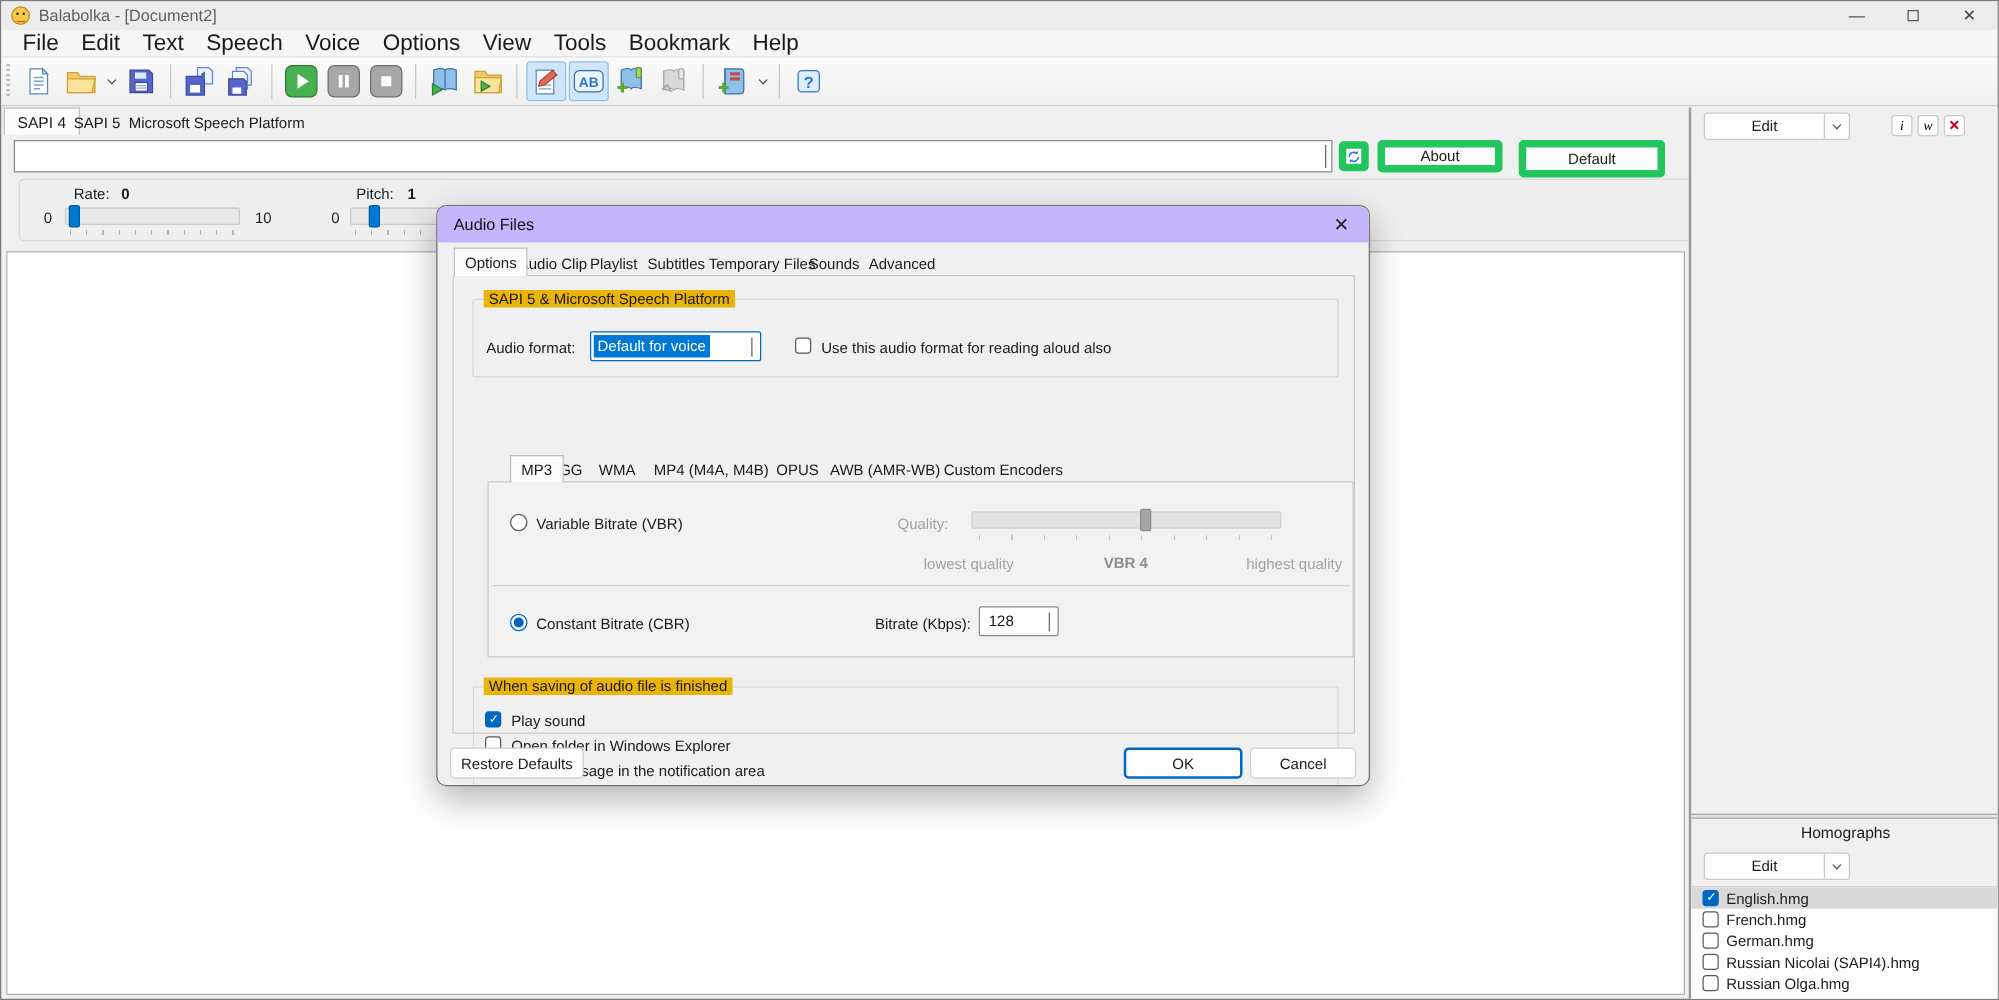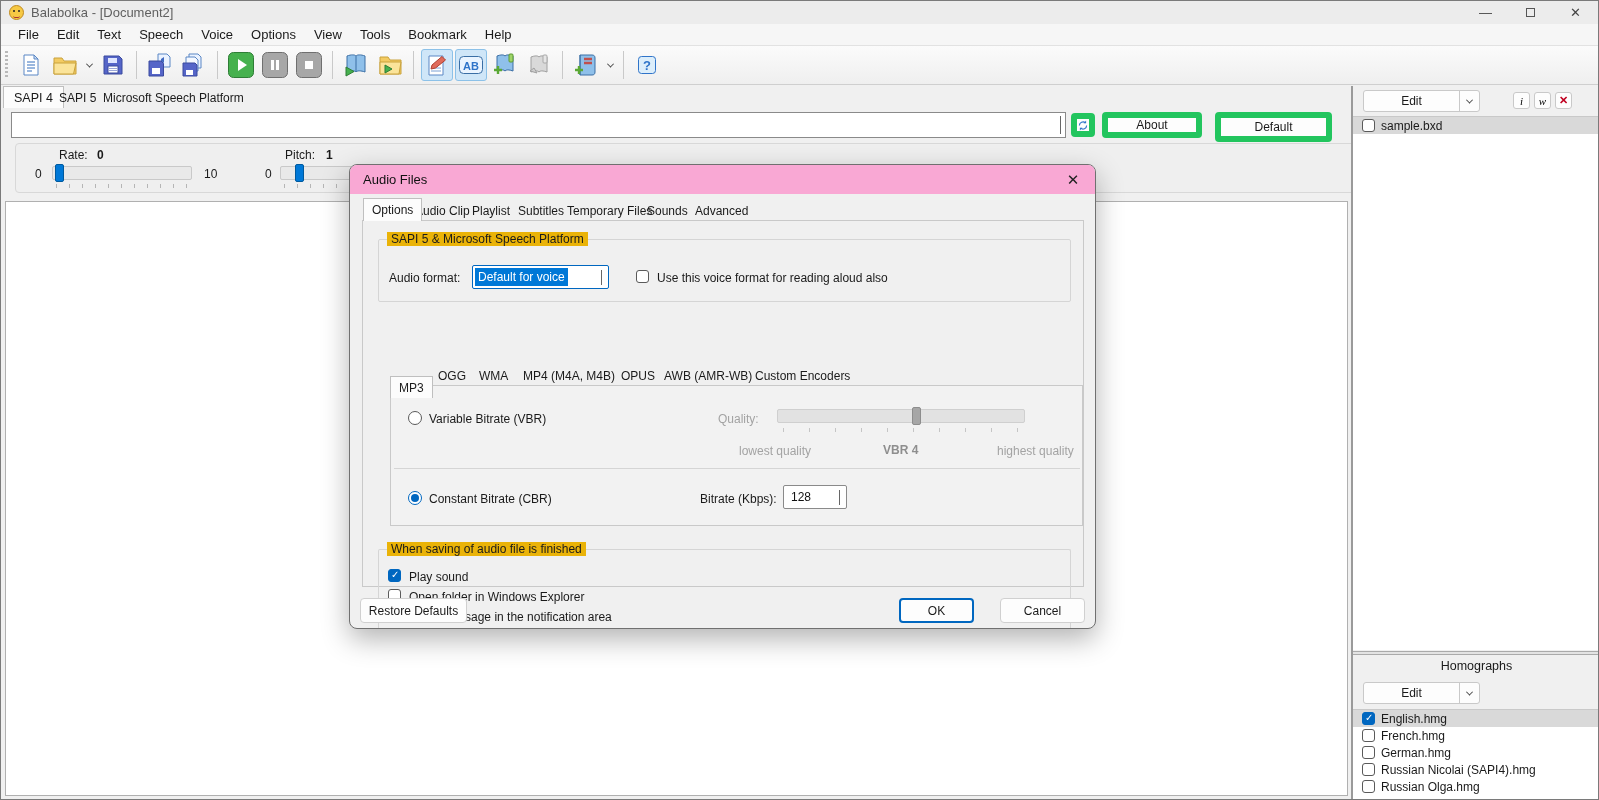--- a/index.html
+++ b/index.html
@@ -12,21 +12,21 @@
   .app-icon:before { content:""; position:absolute; left:3px; top:4px; width:2px; height:2px; background:#222; border-radius:50%; box-shadow:5px 0 0 #222; }
   .app-icon:after { content:""; position:absolute; left:3px; top:8px; width:7px; height:3px; border-bottom:1.5px solid #a33; border-radius:50%; }
   .title-text { margin-left:7px; font-size:13px; color:#5f5f5f; }
   .win-controls { position:absolute; right:0; top:0; height:23px; display:flex; }
   .win-btn { width:45px; height:23px; display:flex; align-items:center; justify-content:center; color:#444; font-size:13px; }
   .restore-glyph { width:9px; height:9px; border:1px solid #555; position:relative; background:#ececec; }
   .restore-glyph:before { content:""; position:absolute; left:2px; top:-3px; width:9px; height:9px; border:1px solid #555; z-index:-1; }
 
   
   .menubar { position:absolute; left:0; top:23px; width:100%; height:21px; background:#f6f6f6; display:flex; align-items:center; padding-left:8px; }
-  .menu-item { font-size:13px; color:#1a1a1a; padding:0 9px; height:21px; line-height:21px; }
+  .menu-item { font-size:18px; color:#1a1a1a; padding:0 9px; height:21px; line-height:21px; }
 
   
   .toolbar { position:absolute; left:0; top:44px; width:100%; height:40px; background:linear-gradient(#fbfbfb,#efefef); border-top:1px solid #e2e2e2; border-bottom:1px solid #cfcfcf; display:flex; align-items:center; }
   .grip { width:5px; height:28px; margin-left:4px; margin-right:6px; background:repeating-linear-gradient(#b9b9b9 0 2px, transparent 2px 4px); width:3px; }
   .tbtn { width:32px; height:32px; display:flex; align-items:center; justify-content:center; border-radius:3px; margin:0 1px; }
   .tbtn.active { background:#cfe6f8; border:1px solid #8cc1e8; }
   .tb-sep { width:1px; height:28px; background:#c9c9c9; margin:0 6px; }
   .dd-arrow { width:14px; height:32px; display:flex; align-items:center; justify-content:center; }
   .chev { width:7px; height:7px; border-right:1.6px solid #444; border-bottom:1.6px solid #444; transform:rotate(45deg) translate(-1px,-1px); }
   .chev.small { width:5px; height:5px; }
@@ -63,35 +63,35 @@
   .list-row { height:17px; display:flex; align-items:center; font-size:12px; color:#1a1a1a; padding-left:9px; }
   .list-row.selected { background:#d9d9d9; }
   .cb { width:13px; height:13px; background:#fff; border:1px solid #5a5a5a; border-radius:3px; margin-right:6px; flex:none; position:relative; }
   .cb.checked { background:#0067c0; border-color:#0067c0; }
   .cb.checked:after { content:"✓"; position:absolute; color:#fff; font-size:10px; left:2px; top:-1px; }
   .splitterbar { position:absolute; left:0; width:100%; height:4px; background:#e3e3e3; border-top:1px solid #aaa; border-bottom:1px solid #aaa; }
   .homo-title { position:absolute; width:100%; text-align:center; font-size:12.5px; font-weight:normal; color:#1a1a1a; }
 
   
   .dialog { position:absolute; left:348px; top:163px; width:747px; height:465px; background:#f0f0f0; border:1px solid #707070; border-radius:8px; box-shadow:0 10px 28px rgba(0,0,0,0.30); z-index:50; overflow:hidden; }
-  .dlg-titlebar { position:absolute; left:0; top:0; width:100%; height:29px; background:#f9a8d4; display:flex; align-items:center; }
+  .dlg-titlebar { position:absolute; left:0; top:0; width:100%; height:29px; background:#c4b5fd; display:flex; align-items:center; }
   .dlg-title { margin-left:13px; font-size:13px; color:#111; }
   .dlg-close { position:absolute; right:10px; top:3px; width:24px; height:24px; display:flex; align-items:center; justify-content:center; font-size:15px; color:#222; }
   .dlg-tab { position:absolute; top:35px; height:21px; font-size:12px; color:#1a1a1a; display:flex; align-items:center; padding:0 8px; }
   .dlg-tab.active { background:#fcfcfc; border:1px solid #bfbfbf; border-bottom:none; top:33px; height:23px; z-index:2; }
   .dlg-page { position:absolute; left:12px; top:55px; width:722px; height:367px; border:1px solid #c9c9c9; background:#f0f0f0; }
   .groupbox { position:absolute; border:1px solid #d5d5d5; border-radius:2px; }
   .group-title { position:absolute; top:-8px; left:8px; background:#eab308; padding:0 4px; font-size:12px; color:#1a1a1a; }
   .lbl { position:absolute; font-size:12px; color:#1a1a1a; white-space:nowrap; }
   .lbl.dim { color:#a3a3a3; }
   .radio { position:absolute; width:14px; height:14px; border:1px solid #5a5a5a; border-radius:50%; background:#fff; }
   .radio.sel { border:1px solid #0067c0; }
   .radio.sel:after { content:""; position:absolute; left:2px; top:2px; width:8px; height:8px; background:#0067c0; border-radius:50%; }
   .fmt-tab { position:absolute; height:20px; font-size:12px; color:#1a1a1a; display:flex; align-items:center; padding:0 8px; top:145px; }
-  .fmt-tab.active { background:#fcfcfc; border:1px solid #bfbfbf; border-bottom:none; top:155px; height:22px; z-index:2; }
+  .fmt-tab.active { background:#fcfcfc; border:1px solid #bfbfbf; border-bottom:none; top:143px; height:22px; z-index:2;margin-left:18px; }
   .fmt-panel { position:absolute; left:27px; top:164px; width:693px; height:141px; border:1px solid #c9c9c9; background:#f2f2f2; }
   .sel-box { position:absolute; background:#fff; border:1px solid #8a8a8a; border-radius:2px; display:flex; align-items:center; font-size:12px; color:#111; }
   .hl { background:#0078d7; color:#fff; padding:2px 3px; }
   .q-track { position:absolute; height:14px; background:#e2e2e2; border:1px solid #cfcfcf; border-radius:2px; }
   .q-thumb { position:absolute; width:9px; height:18px; background:#a6a6a6; border:1px solid #8d8d8d; border-radius:2px; top:-3px; }
   .dlg-btn { position:absolute; height:25px; background:#fdfdfd; border:1px solid #d0d0d0; border-radius:4px; font-size:12px; color:#1a1a1a; display:flex; align-items:center; justify-content:center; }
   .dlg-btn.default { border:2px solid #0067c0; }
   .sepline { position:absolute; height:1px; background:#d5d5d5; }
 </style>
 </head>
@@ -298,26 +298,20 @@
     <div class="split-btn" style="left:10px; top:4px; width:117px;">
       <span class="split-main">Edit</span>
       <span class="split-dd">
           <span class="chev small"></span>
         </span>
     </div>
     <div class="mini-btn" style="left:160px; top:6px; font-family:'Liberation Serif',serif; font-style:italic;">i</div>
     <div class="mini-btn" style="left:181px; top:6px; font-family:'Liberation Serif',serif; font-style:italic;">w</div>
     <div class="mini-btn" style="left:202px; top:6px; color:#c00020; font-weight:bold;">✕</div>
 
-    <div class="list-white" style="left:0; top:30px; width:100%; height:534px;">
-      <div class="list-row selected">
-        <span class="cb"></span>
-        <span>sample.bxd</span>
-      </div>
-    </div>
 
     <div class="splitterbar" style="top:565px;"></div>
     <div class="homo-title" style="top:573px;">Homographs</div>
 
     <div class="split-btn" style="left:10px; top:596px; width:117px;">
       <span class="split-main">Edit</span>
       <span class="split-dd">
           <span class="chev small"></span>
         </span>
     </div>
@@ -363,21 +357,21 @@
     <div class="dlg-page">
 
       <div class="groupbox" style="left:15px; top:18px; width:693px; height:63px;">
         <span class="group-title">SAPI 5 &amp; Microsoft Speech Platform</span>
         <span class="lbl" style="left:10px; top:31px;">Audio format:</span>
         <div class="sel-box" style="left:93px; top:25px; width:137px; height:24px; border-color:#0067c0;">
           <span class="hl" style="margin-left:2px;">Default for voice</span>
           <span style="position:absolute; right:6px;"><span class="chev small" style="border-color:#666;"></span></span>
         </div>
         <span class="cb" style="position:absolute; left:257px; top:30px;"></span>
-        <span class="lbl" style="left:278px; top:31px;">Use this voice format for reading aloud also</span>
+        <span class="lbl" style="left:278px; top:31px;">Use this audio format for reading aloud also</span>
       </div>
 
       <div class="fmt-tab active" style="left:27px;">MP3</div>
       <div class="fmt-tab" style="left:67px;">OGG</div>
       <div class="fmt-tab" style="left:108px;">WMA</div>
       <div class="fmt-tab" style="left:152px;">MP4 (M4A, M4B)</div>
       <div class="fmt-tab" style="left:250px;">OPUS</div>
       <div class="fmt-tab" style="left:293px;">AWB (AMR-WB)</div>
       <div class="fmt-tab" style="left:384px;">Custom Encoders</div>
 
@@ -410,17 +404,17 @@
         <span class="cb checked" style="position:absolute; left:9px; top:19px;"></span>
         <span class="lbl" style="left:30px; top:20px;">Play sound</span>
         <span class="cb" style="position:absolute; left:9px; top:39px;"></span>
         <span class="lbl" style="left:30px; top:40px;">Open folder in Windows Explorer</span>
         <span class="cb checked" style="position:absolute; left:9px; top:59px;"></span>
         <span class="lbl" style="left:30px; top:60px;">Show message in the notification area</span>
       </div>
     </div>
 
     <div class="dlg-btn" style="left:10px; top:433px; width:107px;">Restore Defaults</div>
-    <div class="dlg-btn default" style="left:549px; top:433px; width:75px;">OK</div>
+    <div class="dlg-btn default" style="left:549px; top:433px; width:95px;">OK</div>
     <div class="dlg-btn" style="left:650px; top:433px; width:85px;">Cancel</div>
   </div>
 
 </div>
 
 </body></html>

